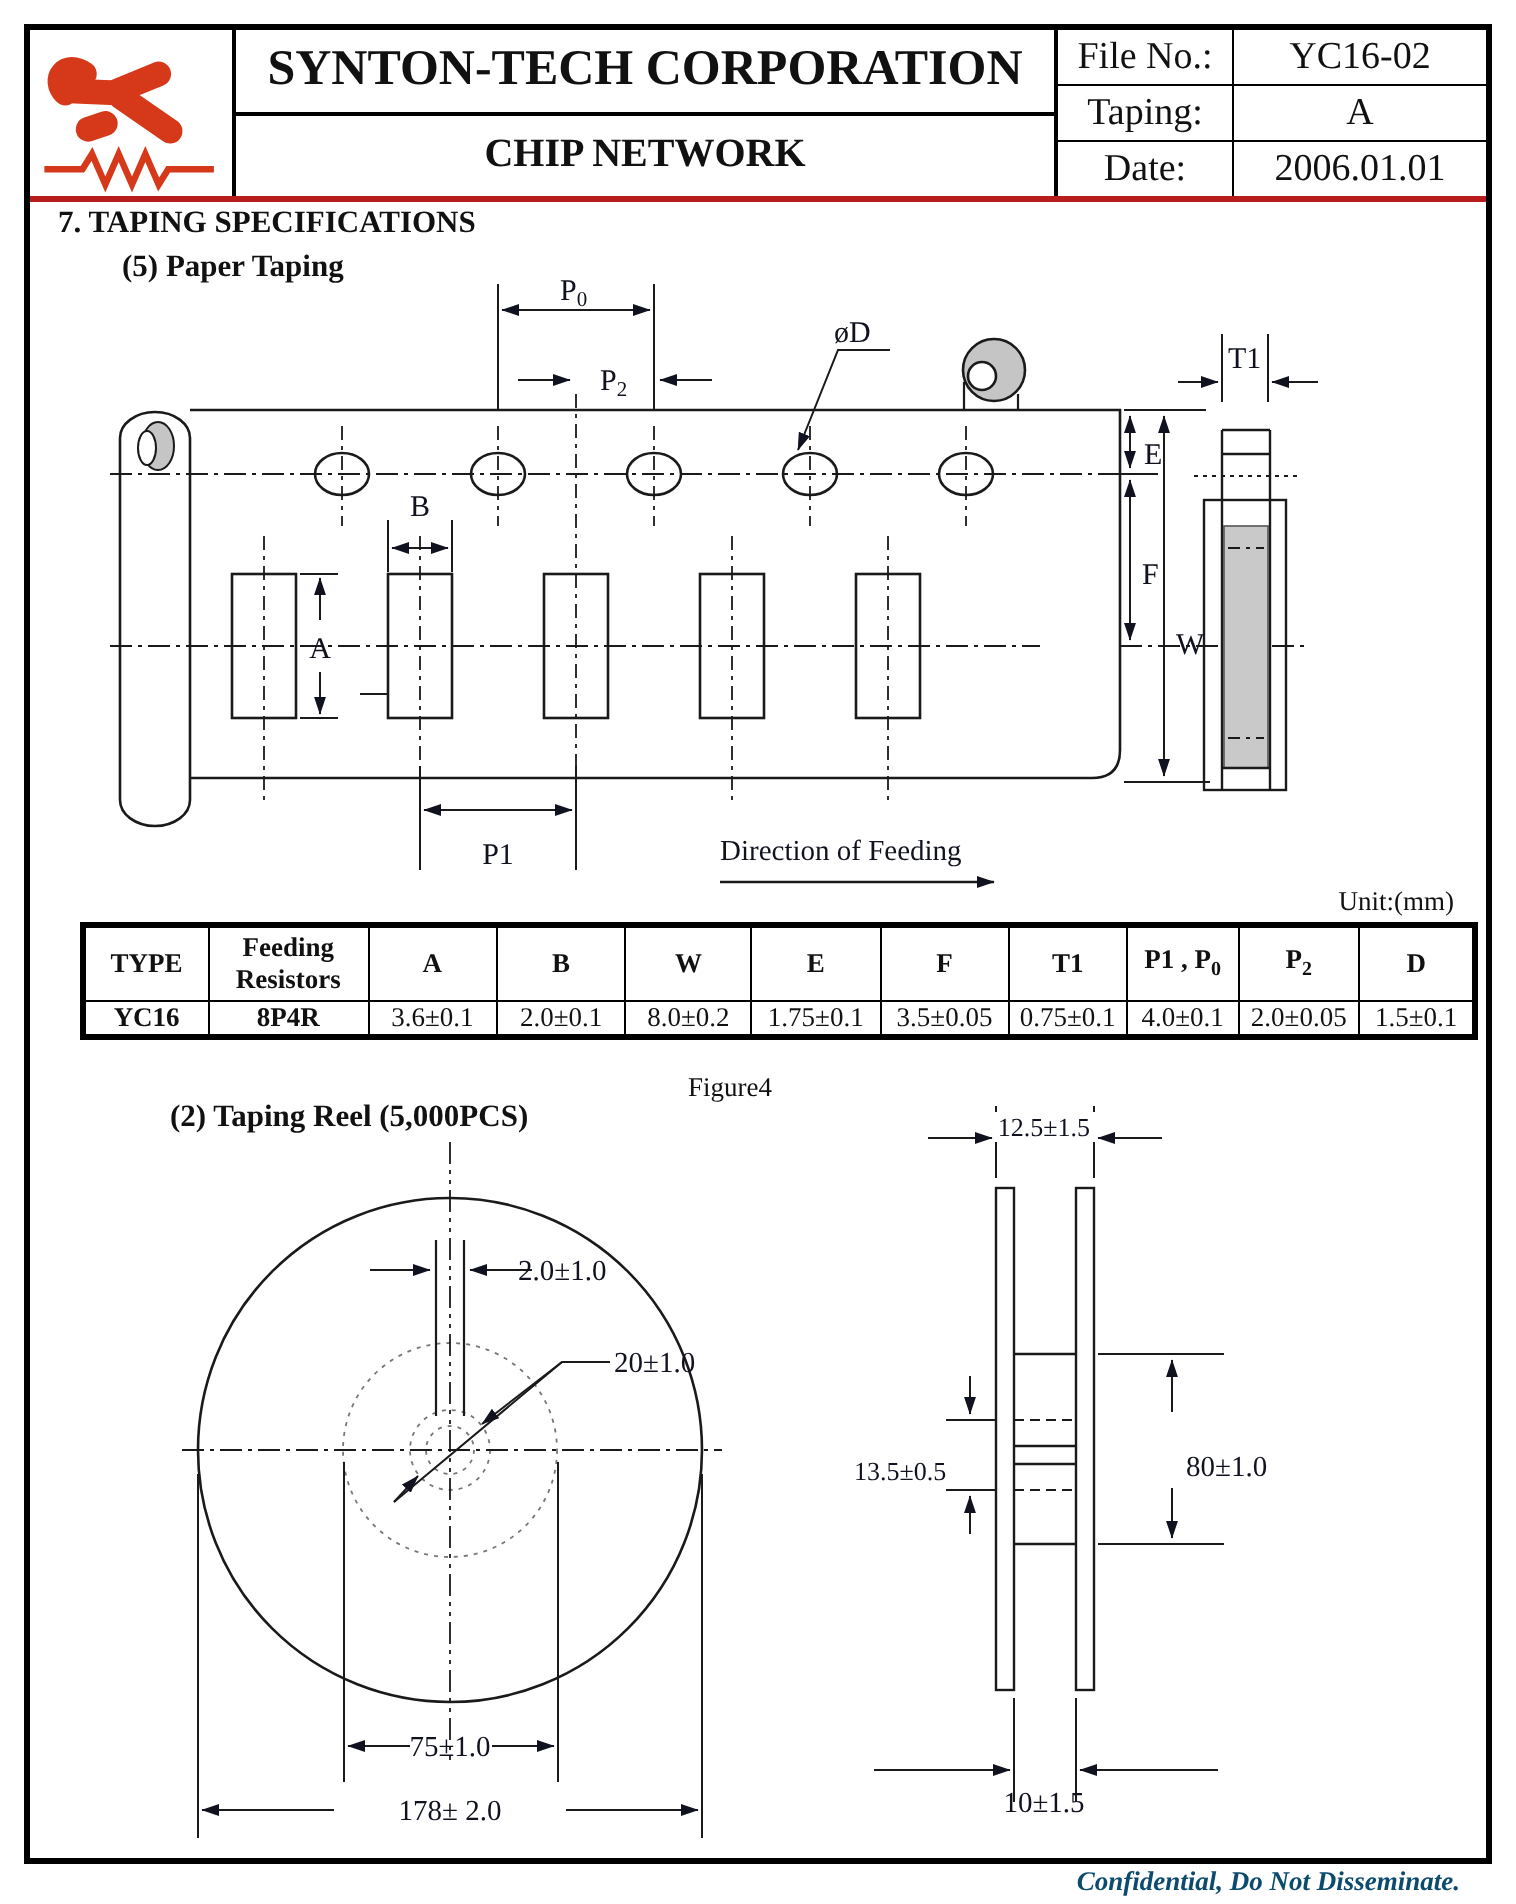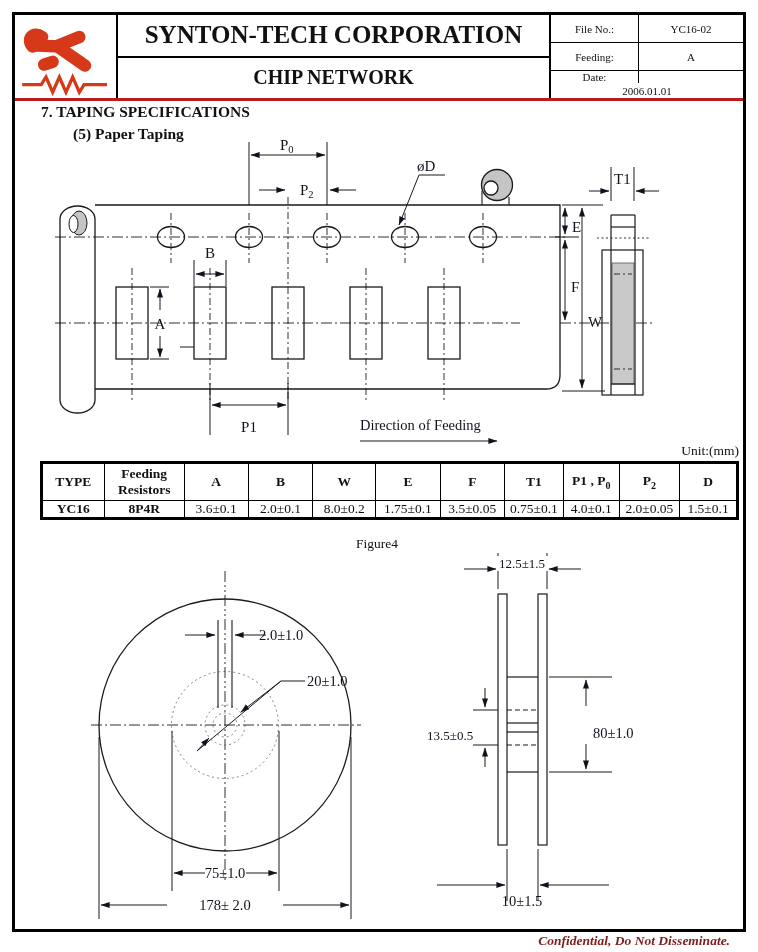--- a/index.html
+++ b/index.html
@@ -9,49 +9,49 @@
           border:3px solid #000; background:#fff; }
   
   .header { display:flex; height:86px; border-bottom:3px solid #b91c1c; }
   .logo-cell { width:103px; border-right:2px solid #000; display:flex;
                align-items:center; justify-content:center; }
   .title-cell { flex:1; display:flex; flex-direction:column; }
   .company { flex:1; display:flex; align-items:center; justify-content:center;
              font-size:25px; font-weight:bold; border-bottom:2px solid #000; white-space:nowrap; }
   .product { flex:1; display:flex; align-items:center; justify-content:center;
              font-size:20px; font-weight:bold;border-radius:17px; }
-  .info-cell { width:194px; border-left:2px solid #000; display:flex; flex-direction:column;
-               font-size:11px; }
+  .info-cell { width:216px; border-left:2px solid #000; display:flex; flex-direction:column;
+               font-size:19px; }
   .info-row { flex:1; display:flex; border-bottom:1.5px solid #000; }
-  .info-row:last-child { border-bottom:none;flex-direction:column; }
+  .info-row:last-child { border-bottom:none; }
   .info-label { width:88px; border-right:1.5px solid #000; display:flex;
                 align-items:center; justify-content:center; }
   .info-value { flex:1; display:flex; align-items:center; justify-content:center; }
   
   .content { position:relative; height:825px; overflow:hidden; }
-  .abs { position:absolute;margin-left:12px; }
+  .abs { position:absolute; }
   .sec-title { left:14px; top:2px; font-size:15.5px; font-weight:bold; }
   .sub1 { left:46px; top:24px; font-size:15.5px; font-weight:bold; }
   .sub2 { left:70px; top:449px; font-size:15.5px; font-weight:bold; }
   .unit { left:600px; top:342px; width:112px; text-align:right; font-size:13.5px;font-family:Liberation Serif, serif; }
   .figcap { left:0; top:435px; width:700px; text-align:center; font-size:13.5px; }
   svg.draw { position:absolute; left:0; top:0; }
   
   table.spec { position:absolute; left:25px; top:360px; width:699px;
                border-collapse:collapse; table-layout:fixed;
                border:3px solid #000; }
   table.spec th, table.spec td { border:1.3px solid #000; text-align:center;
                vertical-align:middle; overflow:hidden; }
   table.spec th { font-size:13.5px; font-weight:bold; height:38px; line-height:1.15; }
   table.spec td { font-size:13.5px; height:15px; font-weight:normal; }
   table.spec td.b { font-weight:bold; }
   sub { font-size:10px; }
   
   .footer { position:absolute; left:0; top:933px; width:730px; text-align:right;
-            font-size:13.5px; font-style:italic; font-weight:bold; color:#7f1d1d; }
+            font-size:13.5px; font-style:italic; font-weight:bold; color:#0c4a6e; }
 </style>
 </head>
 <body>
 
 <div class="page">
 
   <div class="header">
     <div class="logo-cell">
       <svg width="96" height="80" viewBox="0 0 100 84">
         <g stroke="#d6391a" stroke-width="13" stroke-linecap="round" fill="none">
@@ -69,21 +69,21 @@
     <div class="title-cell">
       <div class="company">SYNTON-TECH CORPORATION</div>
       <div class="product">CHIP NETWORK</div>
     </div>
     <div class="info-cell">
       <div class="info-row">
         <div class="info-label">File No.:</div>
         <div class="info-value">YC16-02</div>
       </div>
       <div class="info-row">
-        <div class="info-label">Feeding:</div>
+        <div class="info-label">Taping:</div>
         <div class="info-value">A</div>
       </div>
       <div class="info-row">
         <div class="info-label">Date:</div>
         <div class="info-value">2006.01.01</div>
       </div>
     </div>
   </div>
 
   <div class="content">
@@ -349,16 +349,17 @@
         <td>3.5±0.05</td>
         <td>0.75±0.1</td>
         <td>4.0±0.1</td>
         <td>2.0±0.05</td>
         <td>1.5±0.1</td>
       </tr>
     </tbody>
       </table>
 
     <div class="abs figcap">Figure4</div>
+    <div class="abs sub2">(2) Taping Reel (5,000PCS)</div>
   </div>
 </div>
 
 <div class="footer">Confidential, Do Not Disseminate.</div>
 
 </body></html>

